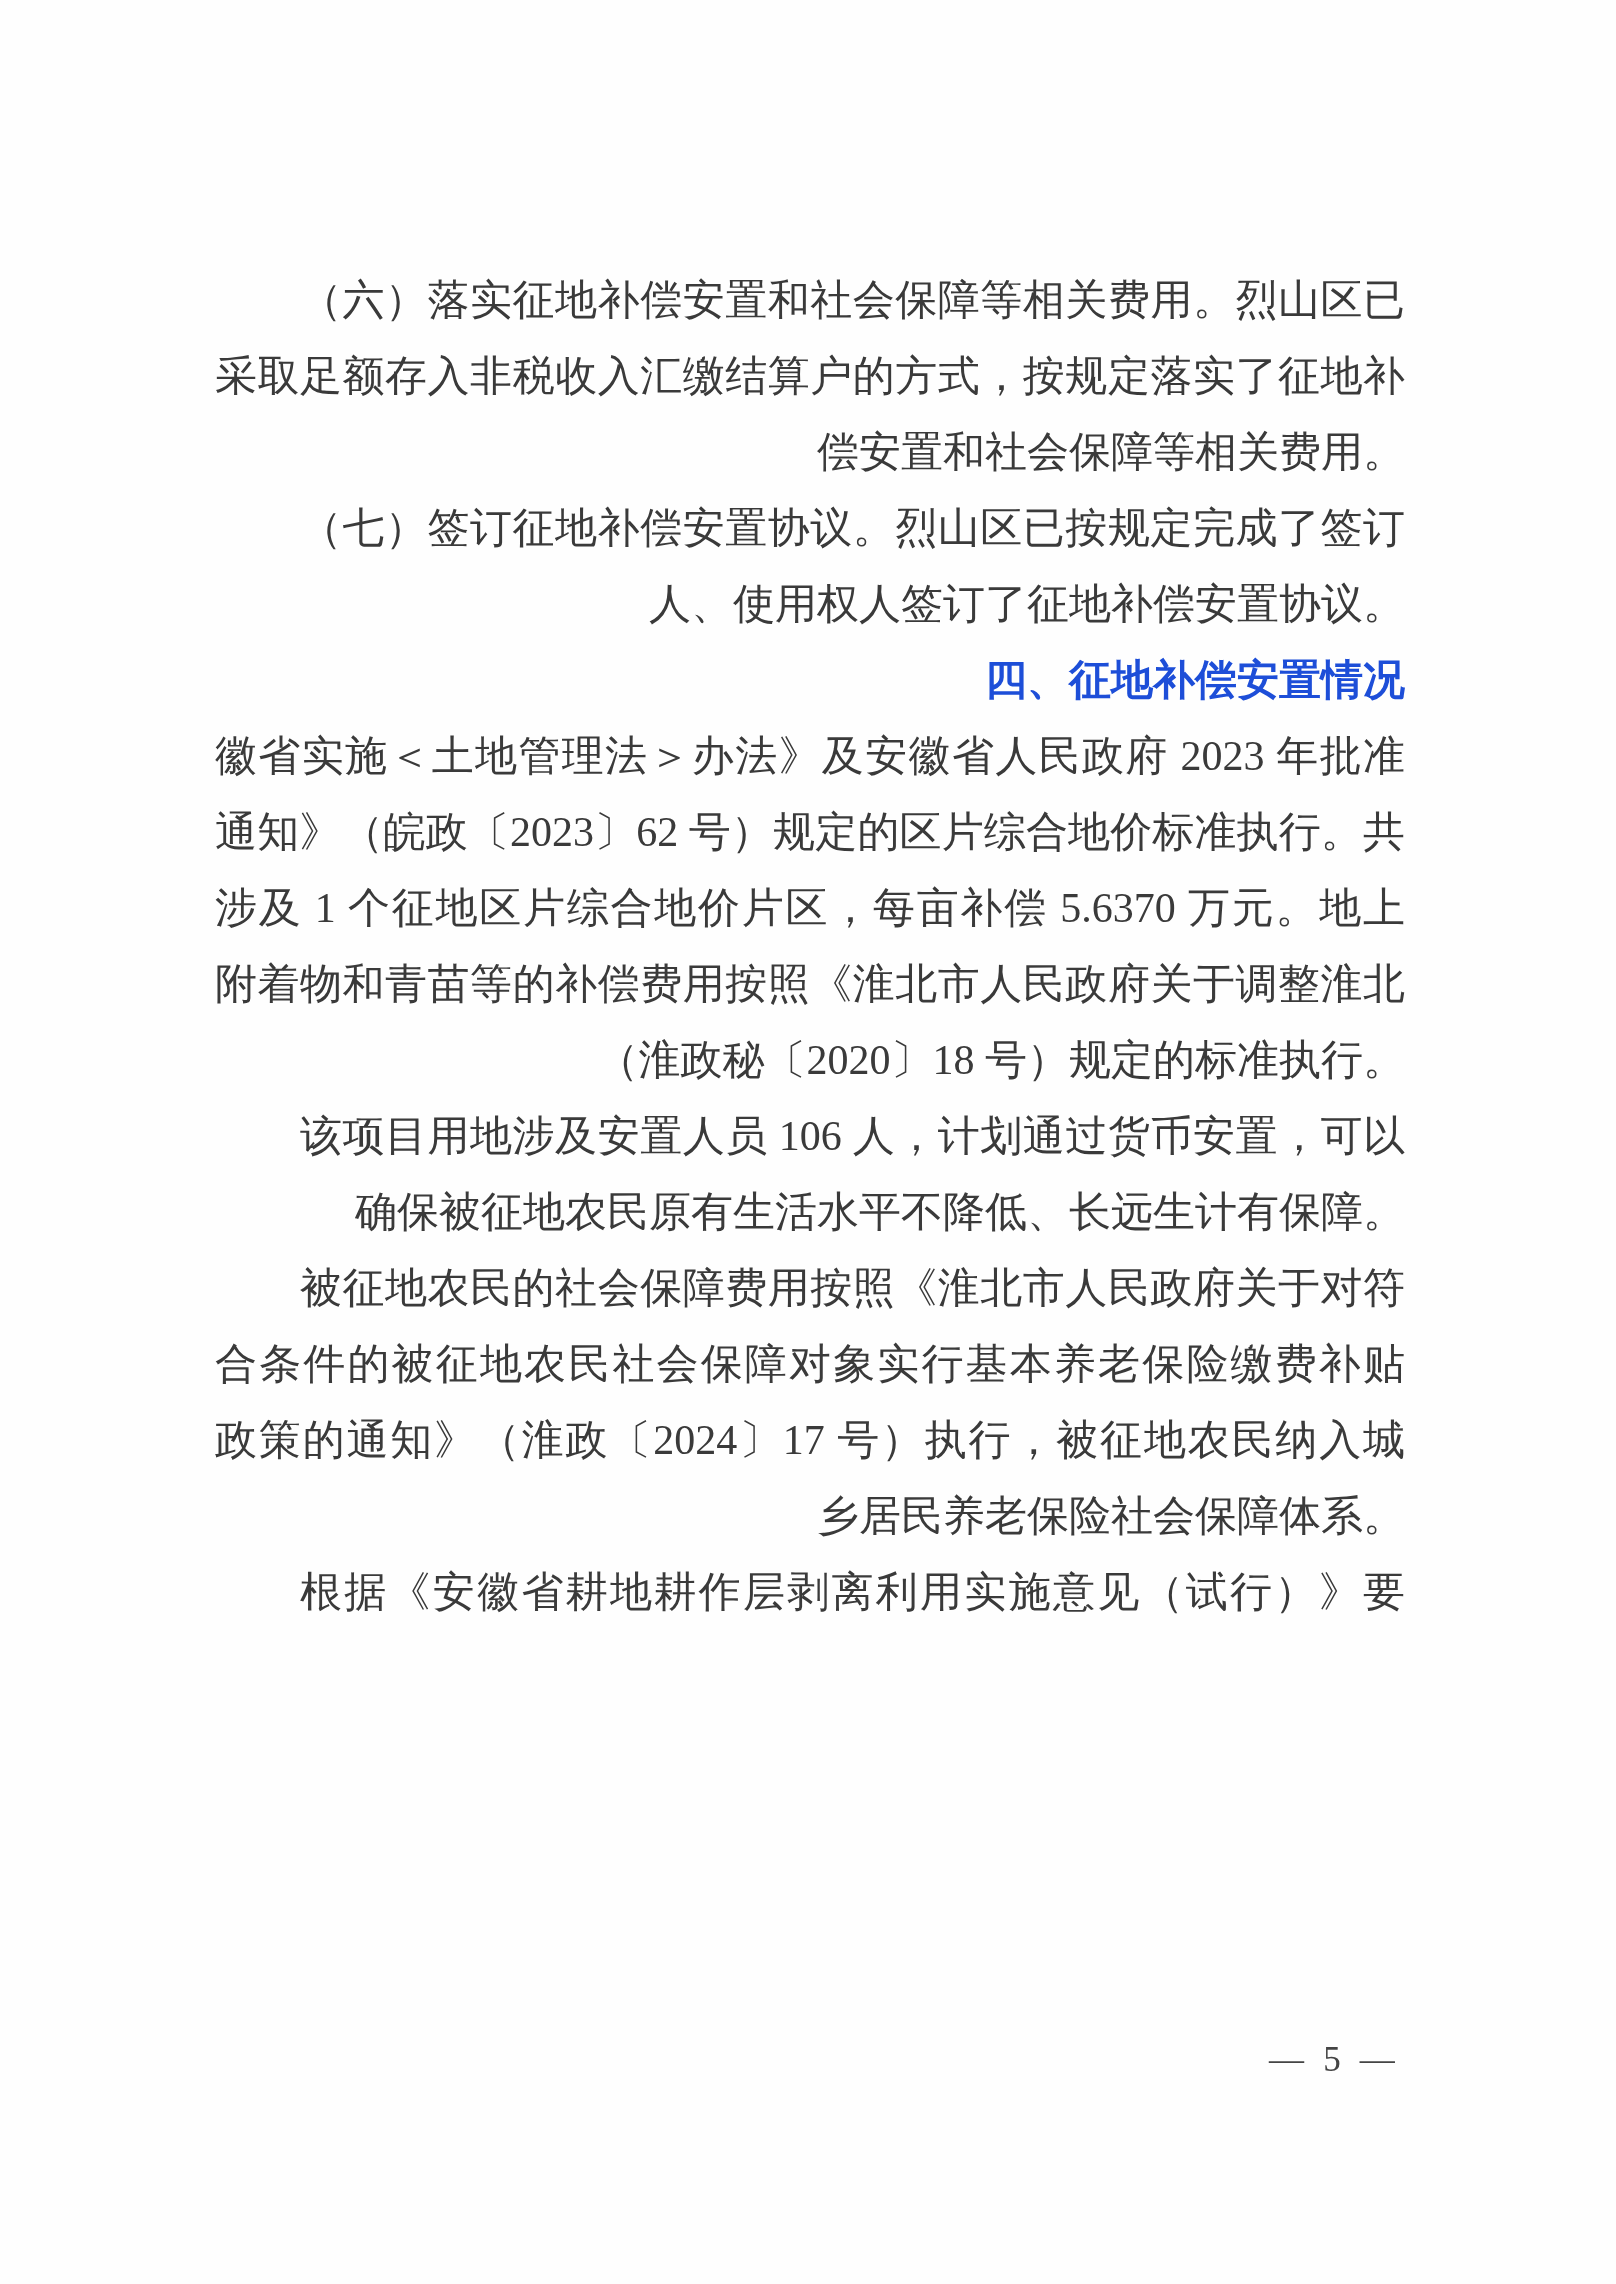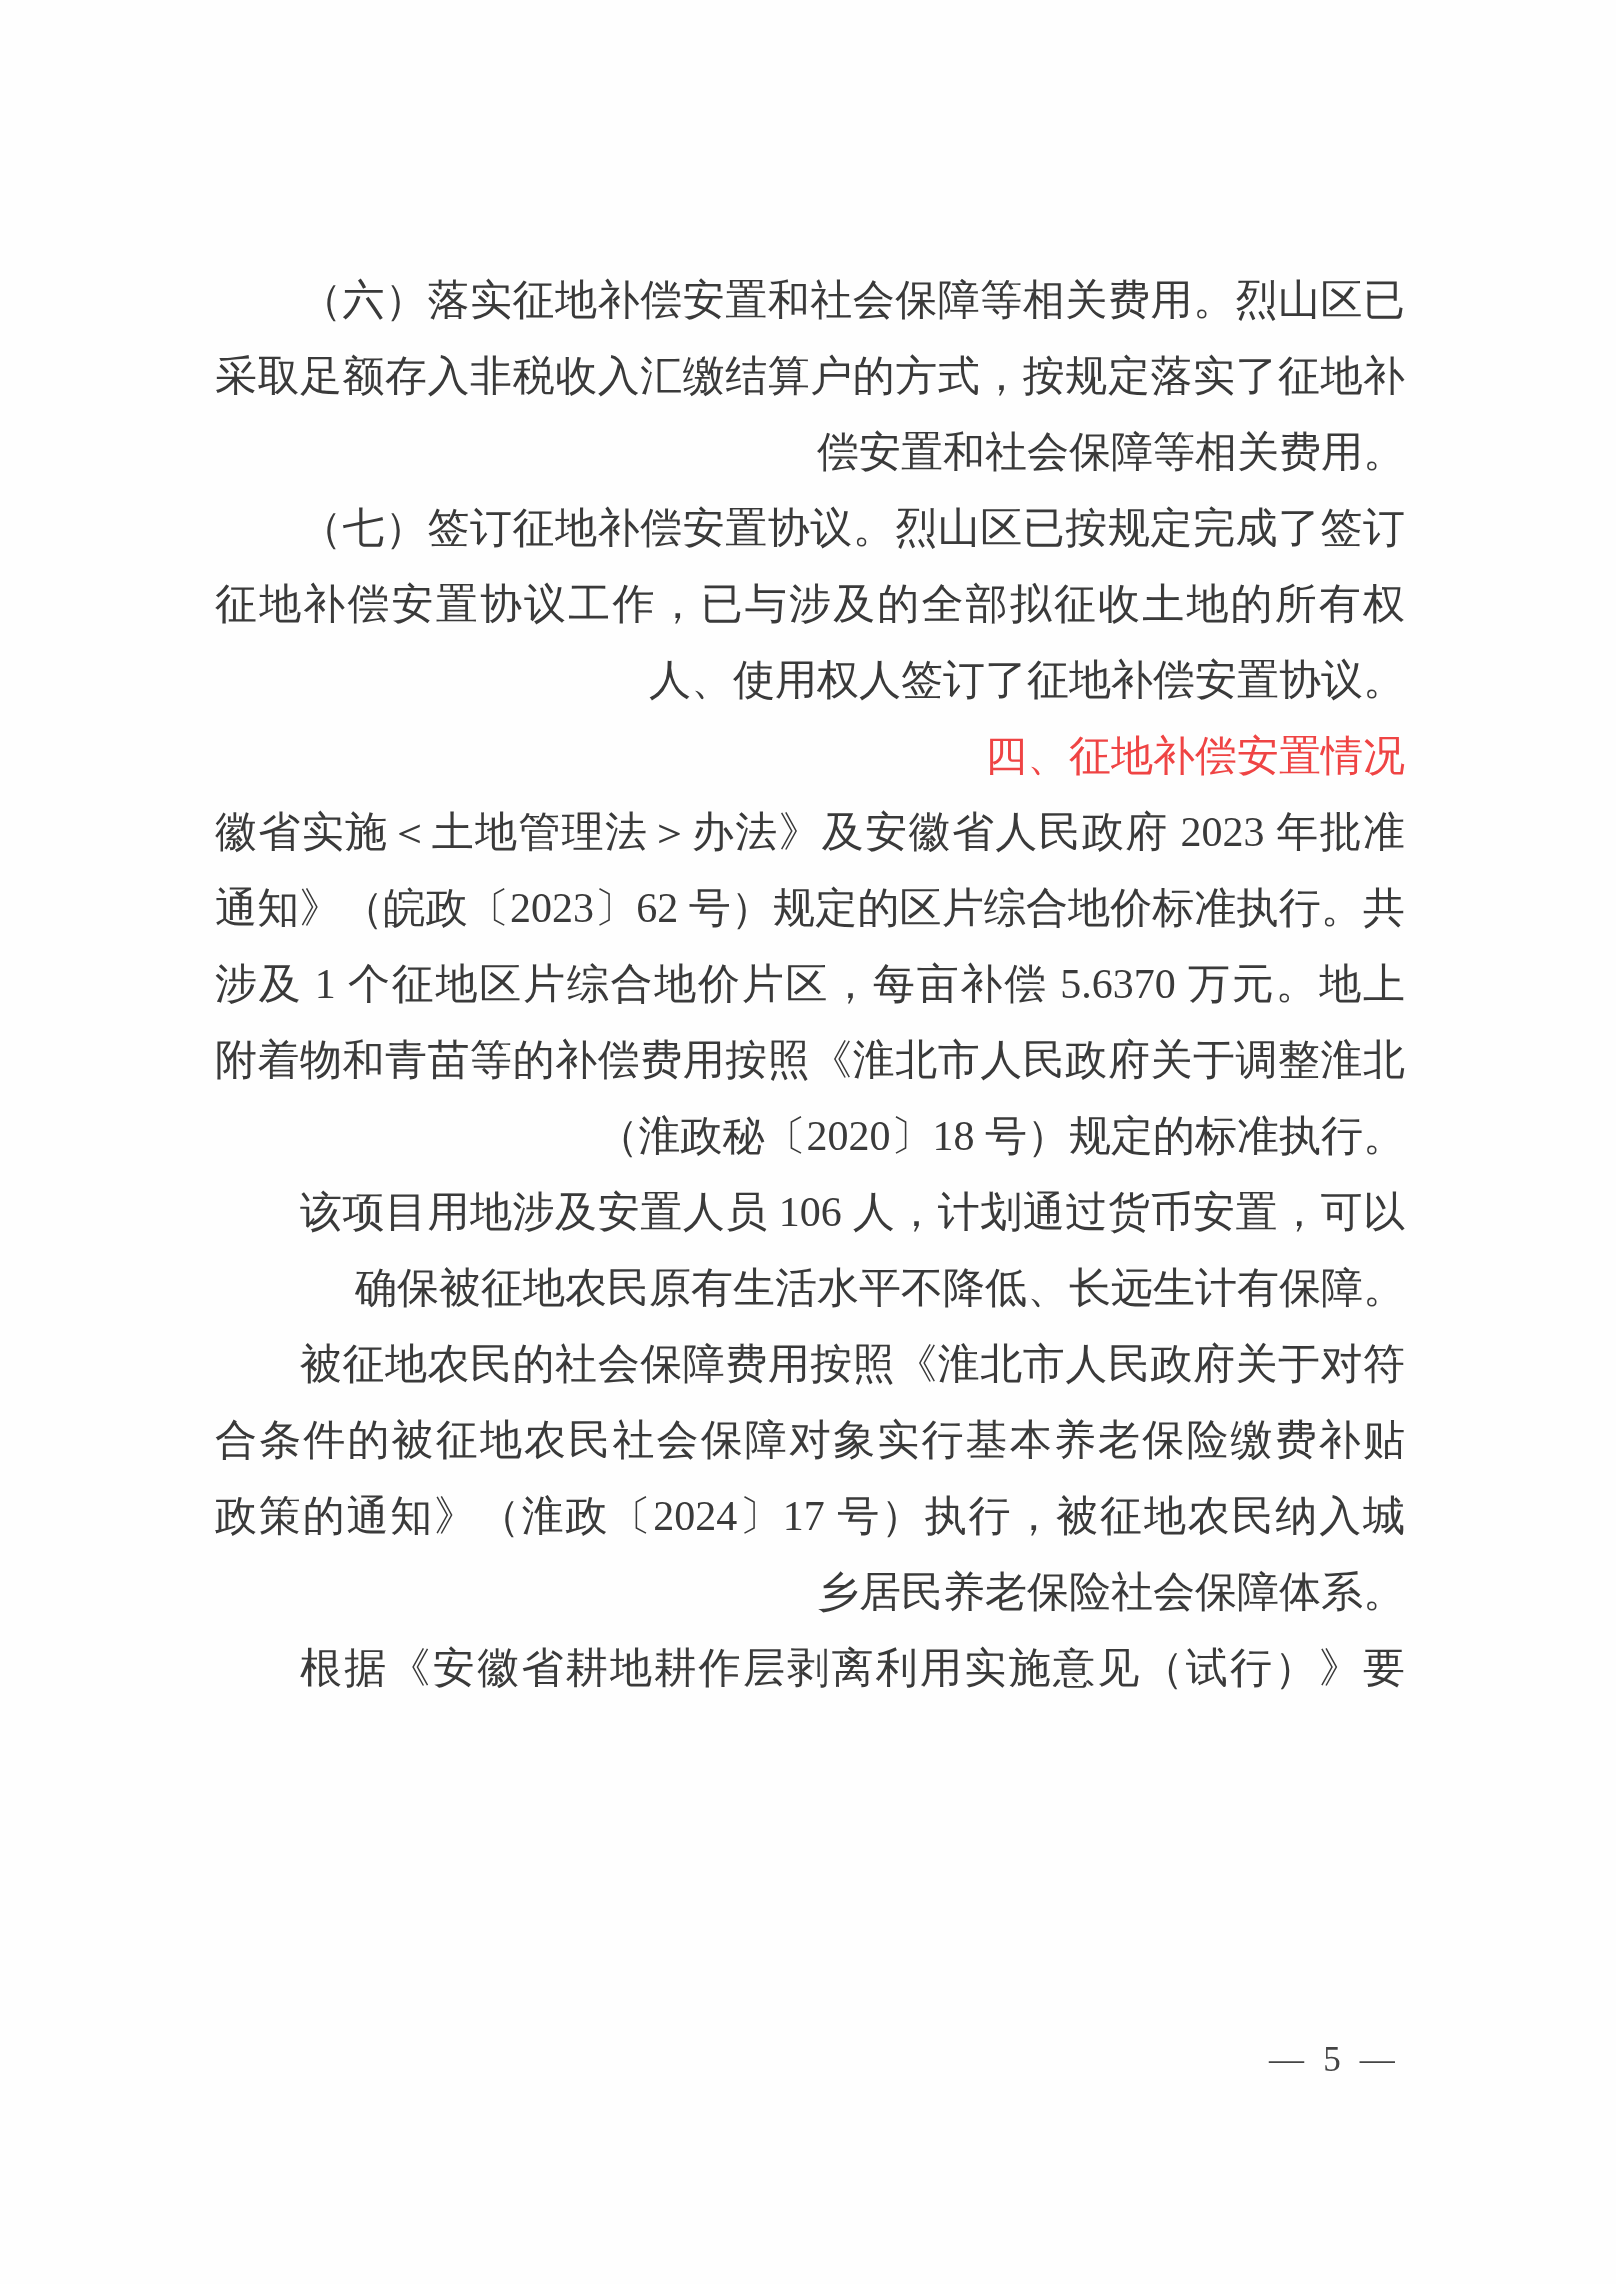--- a/index.html
+++ b/index.html
@@ -34,22 +34,22 @@
   .jst {
     text-align: justify;
     text-align-last: justify;
   }
   
   .ind {
     text-indent: 85px;
   }
   
   .hd {
-    font-weight: normal;
-    color: #ef4444;
+    font-weight: bold;
+    color: #1d4ed8;
   }
   .pagenum {
     position: absolute;
     top: 2040px;
     left: 1269px;
     font-family: "Liberation Serif", "DejaVu Serif", serif;
     font-size: 35px;
     line-height: 39px;
     color: #444444;
     letter-spacing: 5.2px;
@@ -58,21 +58,20 @@
 </style>
 </head>
 <body>
 
 <div class="page">
   <div class="content">
     <div class="line ind jst">（六）落实征地补偿安置和社会保障等相关费用。烈山区已</div>
     <div class="line jst">采取足额存入非税收入汇缴结算户的方式，按规定落实了征地补</div>
     <div class="line">偿安置和社会保障等相关费用。</div>
     <div class="line ind jst">（七）签订征地补偿安置协议。烈山区已按规定完成了签订</div>
-    <div class="line jst">征地补偿安置协议工作，已与涉及的全部拟征收土地的所有权</div>
     <div class="line">人、使用权人签订了征地补偿安置协议。</div>
     <div class="line ind hd">四、征地补偿安置情况</div>
     <div class="line jst">徽省实施＜土地管理法＞办法》及安徽省人民政府 2023 年批准</div>
     <div class="line jst">通知》（皖政〔2023〕62 号）规定的区片综合地价标准执行。共</div>
     <div class="line jst">涉及 1 个征地区片综合地价片区，每亩补偿 5.6370 万元。地上</div>
     <div class="line jst">附着物和青苗等的补偿费用按照《淮北市人民政府关于调整淮北</div>
     <div class="line">（淮政秘〔2020〕18 号）规定的标准执行。</div>
     <div class="line ind jst">该项目用地涉及安置人员 106 人，计划通过货币安置，可以</div>
     <div class="line">确保被征地农民原有生活水平不降低、长远生计有保障。</div>
     <div class="line ind jst">被征地农民的社会保障费用按照《淮北市人民政府关于对符</div>

